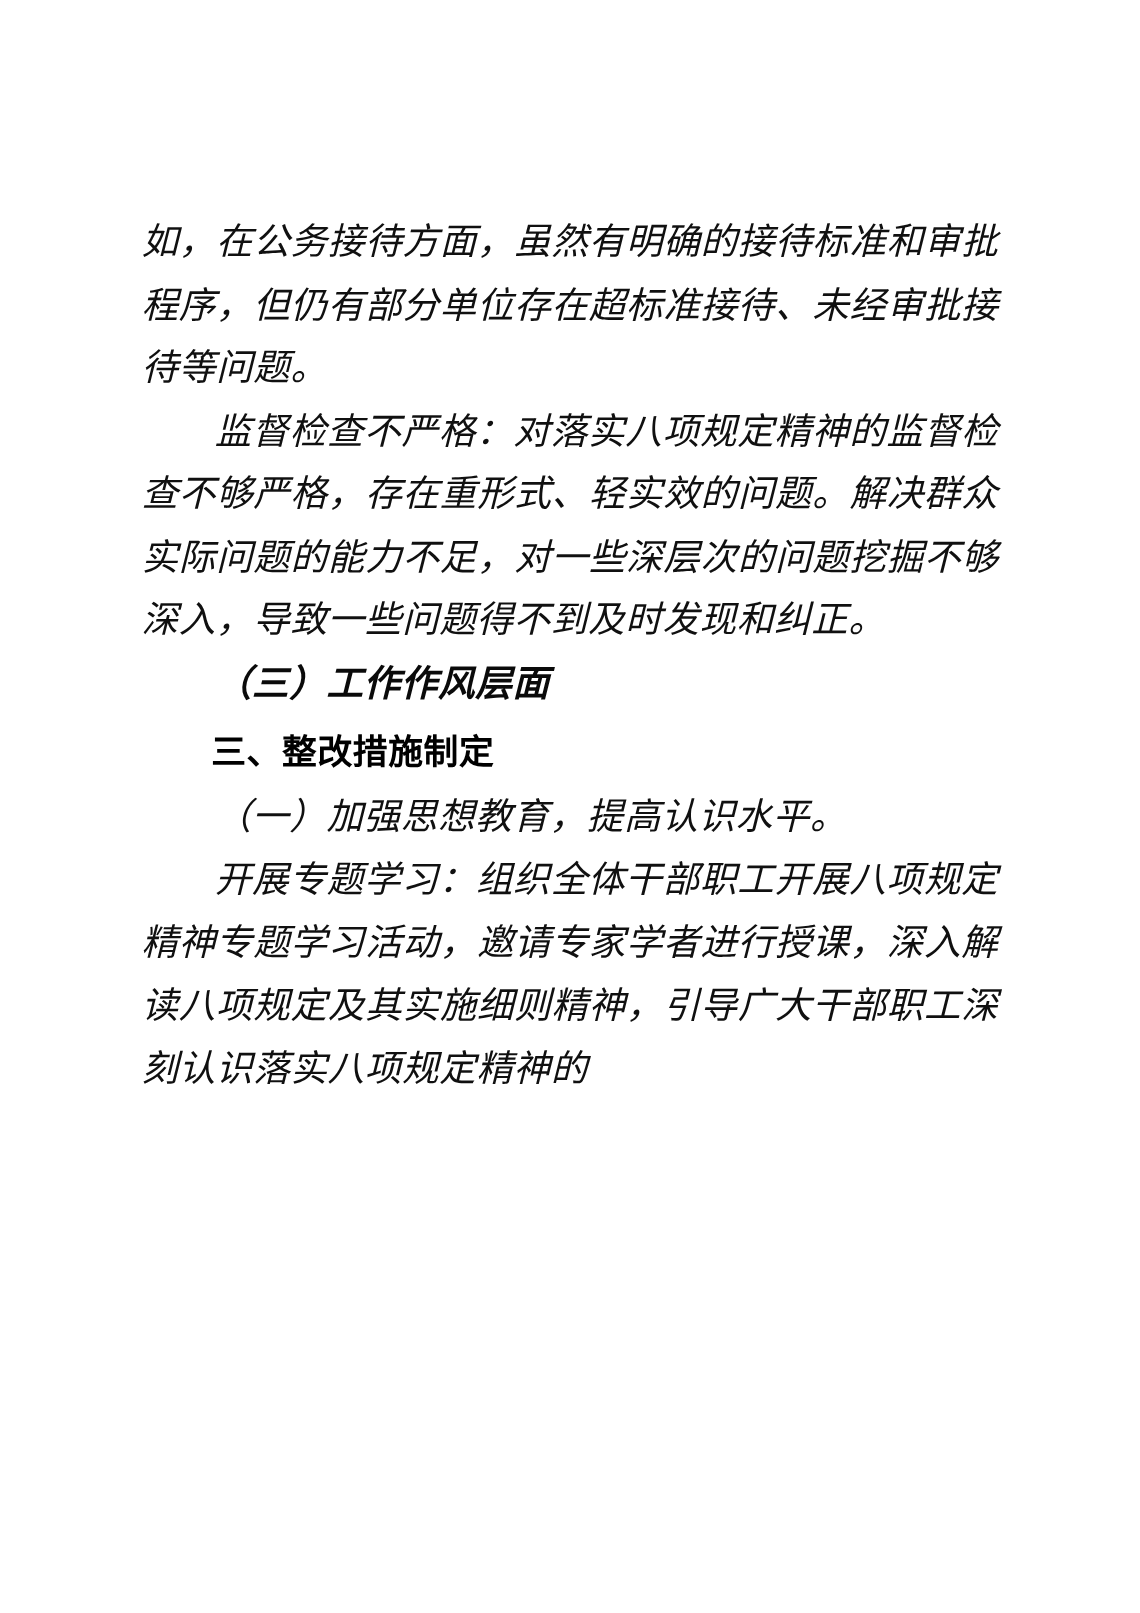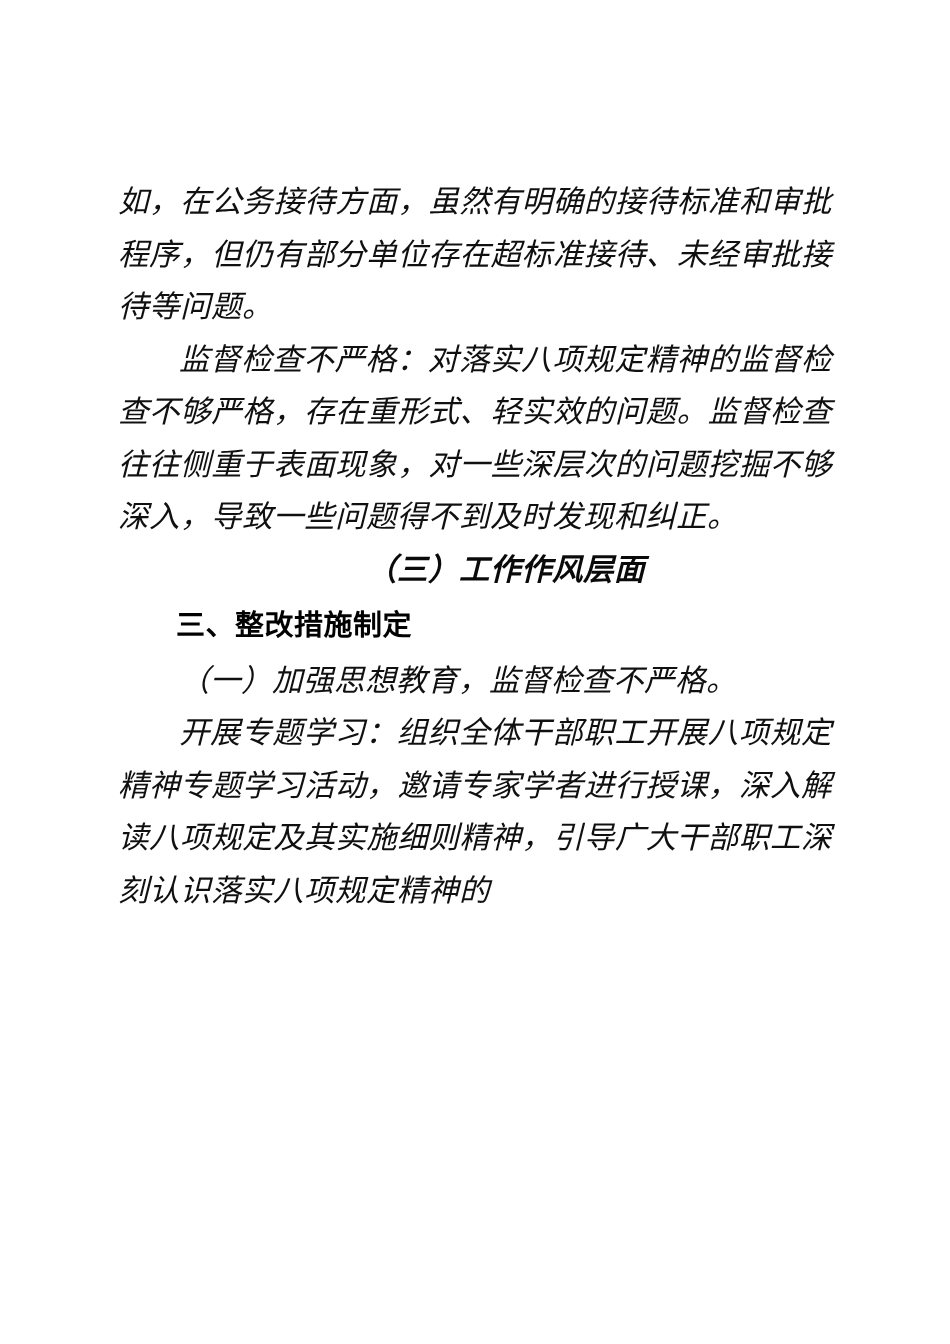--- a/index.html
+++ b/index.html
@@ -47,25 +47,24 @@
   .subhead {
     font-family: "Liberation Serif", "DejaVu Serif", serif;
     font-size: 30.5px;
     line-height: 52.5px;
     color: #0a0a0a;
     text-indent: 2em;
     margin: 0;
     letter-spacing: 0.5px;
     font-style: italic;
     font-weight: 600;
-    text-align: center;
   }
   
   .mainhead {
-    font-family: Liberation Mono, monospace;
+    font-family: Liberation Serif, serif;
     font-size: 29px;
     line-height: 52.5px;
     color: #000000;
     text-indent: 2em;
     margin: 0;
     margin-top: 6px;
     letter-spacing: 0.5px;
     font-weight: 700;
     font-style: normal;
   }
@@ -83,26 +82,26 @@
   }
 </style>
 </head>
 <body>
 
 <div class="page">
   <div class="content">
 
     <p class="para cont">如，在公务接待方面，虽然有明确的接待标准和审批程序，但仍有部分单位存在超标准接待、未经审批接待等问题。</p>
 
-    <p class="para">监督检查不严格：对落实八项规定精神的监督检查不够严格，存在重形式、轻实效的问题。监督检查往往侧重于表面现象，对一些深层次的问题挖掘不够深入，导致一些问题得不到及时发现和纠正。</p>
+    <p class="para">监督检查不严格：对落实八项规定精神的监督检查不够严格，存在重形式、轻实效的问题。解决群众实际问题的能力不足，对一些深层次的问题挖掘不够深入，导致一些问题得不到及时发现和纠正。</p>
 
     <p class="subhead">（三）工作作风层面</p>
 
 
 
     <p class="mainhead">三、整改措施制定</p>
 
-    <p class="numhead">（一）加强思想教育，监督检查不严格。</p>
+    <p class="numhead">（一）加强思想教育，提高认识水平。</p>
 
     <p class="para">开展专题学习：组织全体干部职工开展八项规定精神专题学习活动，邀请专家学者进行授课，深入解读八项规定及其实施细则精神，引导广大干部职工深刻认识落实八项规定精神的</p>
 
   </div>
 </div>
 
 </body></html>

